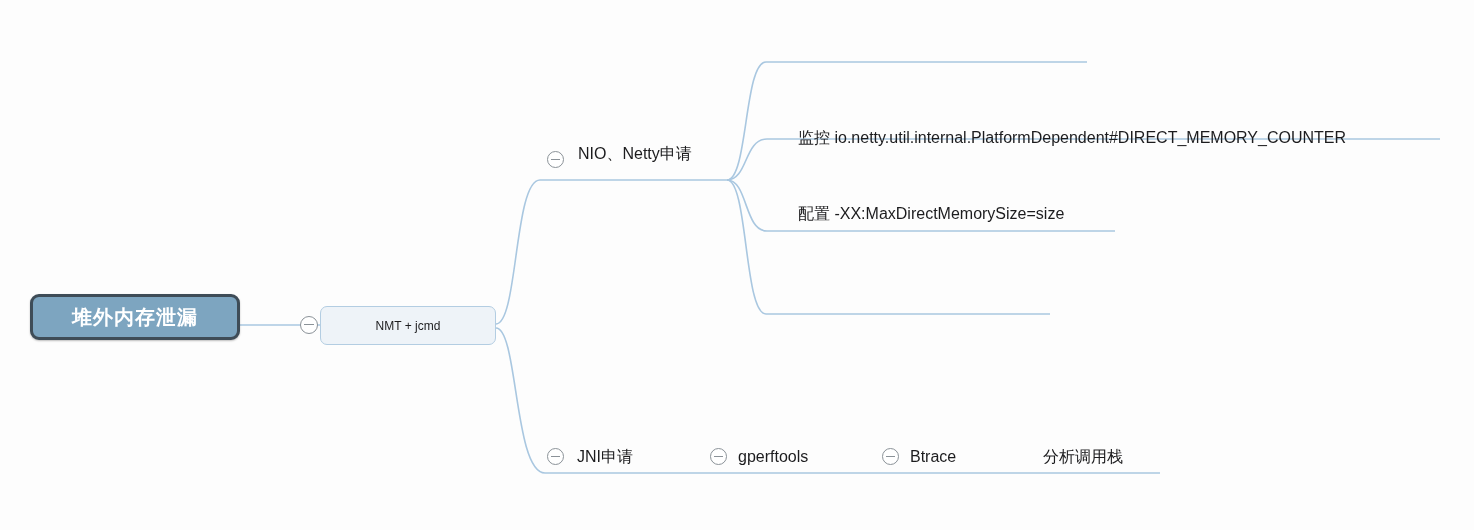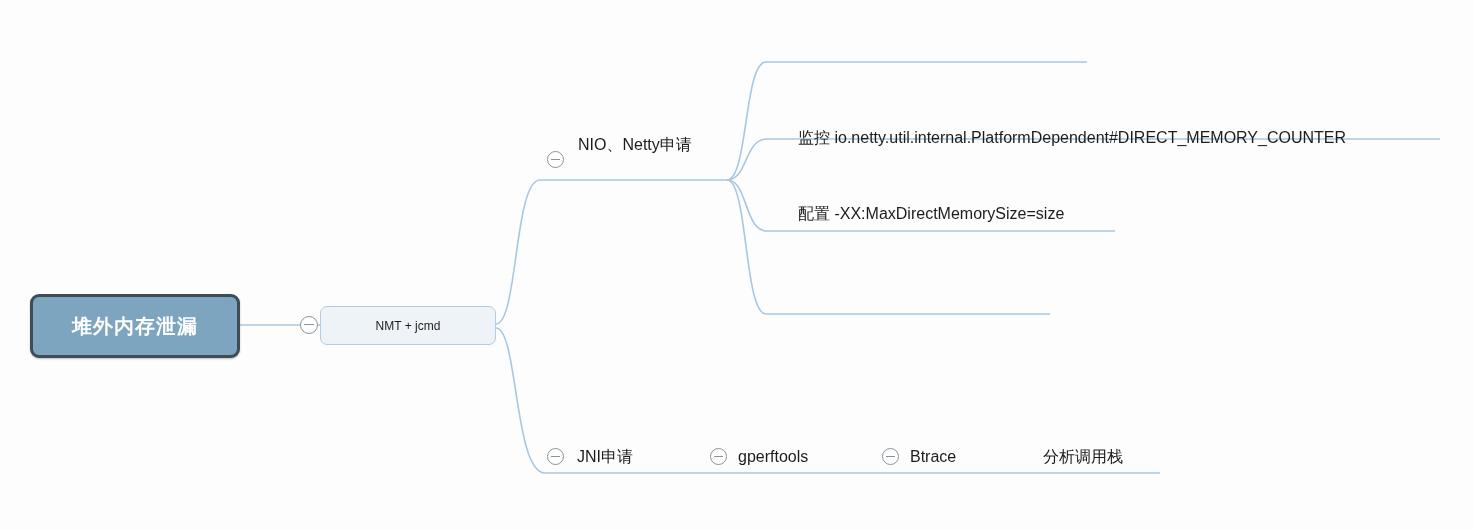--- a/index.html
+++ b/index.html
@@ -23,21 +23,21 @@
     width:1474px;
     height:530px;
     overflow:hidden;
     background:var(--bg);
   }
   .canvas svg{position:absolute;left:0;top:0;}
   .canvas svg path{fill:none;stroke:var(--branch-line);stroke-width:1.6;}
 
   .root-node{
     position:absolute;
-    left:30px;top:294px;width:210px;height:64px;
+    left:30px;top:294px;width:210px;height:46px;
     box-sizing:border-box;
     background:var(--root-fill);
     border:3.5px solid var(--root-border);
     border-radius:9px;
     display:flex;align-items:center;justify-content:center;
     color:var(--root-text);
     font-size:20px;font-weight:bold;
     letter-spacing:1px;
     box-shadow:0 1px 2px rgba(0,0,0,.25);
     cursor:default;
@@ -100,21 +100,21 @@
     <path d="M727 180 C748 180 744 314 766 314 H1050"></path>
   </svg>
 
   <div class="root-node">堆外内存泄漏</div>
 
   <div class="collapse lg" style="left:300px;top:316px;"></div>
 
   <div class="box-node">NMT + jcmd</div>
 
   <div class="collapse" style="left:547px;top:151px;"></div>
-  <div class="line-label" style="left:578px;top:134px;">NIO、Netty申请</div>
+  <div class="line-label" style="left:578px;top:143px;">NIO、Netty申请</div>
 
   <div class="line-label" style="left:798px;top:111px;margin-top:16px;">监控 io.netty.util.internal.PlatformDependent#DIRECT_MEMORY_COUNTER</div>
   <div class="line-label" style="left:798px;top:203px;">配置 -XX:MaxDirectMemorySize=size</div>
 
   <div class="collapse" style="left:547px;top:448px;"></div>
   <div class="line-label" style="left:577px;top:446px;">JNI申请</div>
 
   <div class="collapse" style="left:710px;top:448px;"></div>
   <div class="line-label" style="left:738px;top:446px;">gperftools</div>
 

